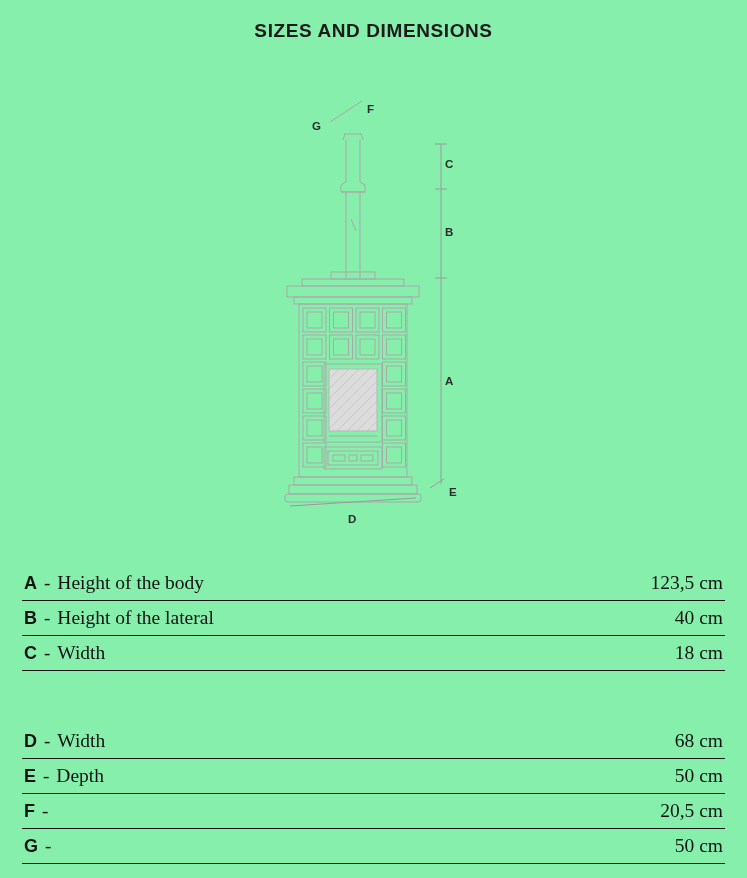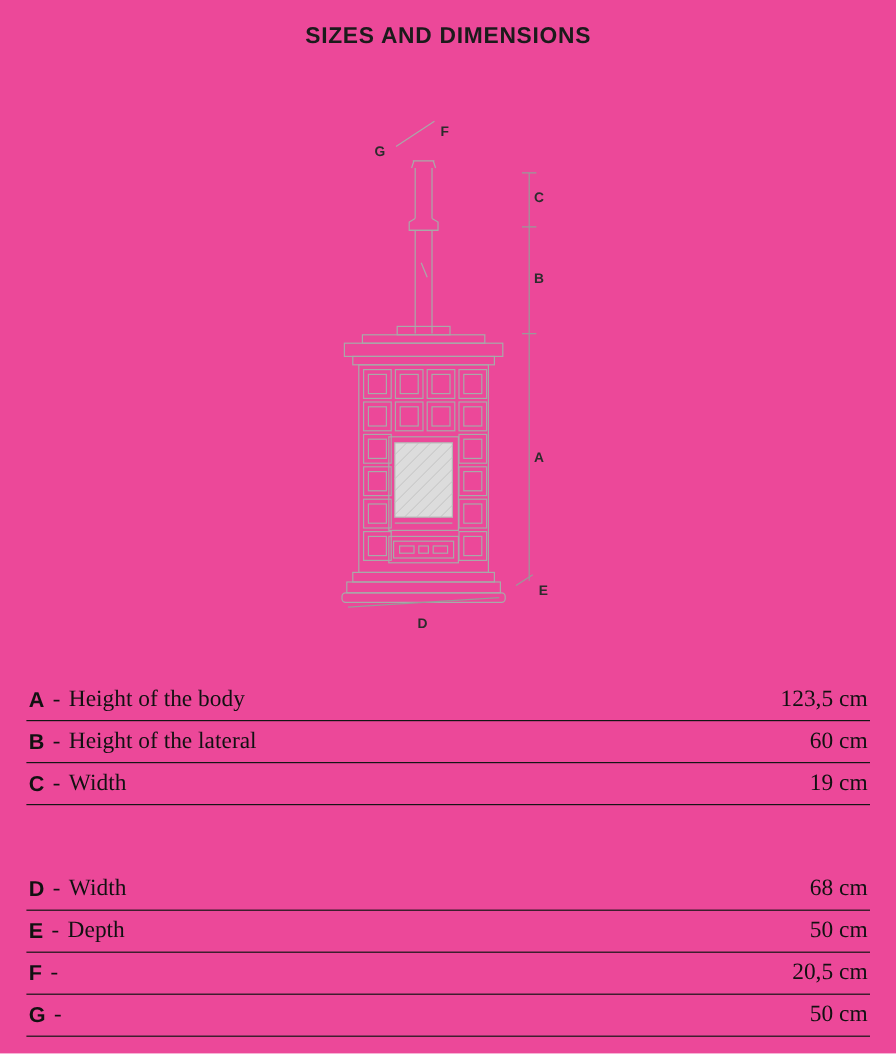--- a/index.html
+++ b/index.html
@@ -1,20 +1,20 @@
 <!DOCTYPE html>
 <html><head>
 <meta charset="utf-8">
 <style>
   * { margin:0; padding:0; box-sizing:border-box; }
   html,body { background:#ffffff; }
   .page {
     position:relative;
     width:747px; height:878px;
-    background:#ec4899;
+    background:#86efac;
     overflow:hidden;
     font-family:"Liberation Serif", serif;
     color:#111;
   }
   .page-title {
     position:absolute; top:20px; left:0; width:100%;
     text-align:center;
     font-family:"Liberation Sans", sans-serif;
     font-weight:bold; font-size:19px; letter-spacing:0.6px;
     color:#1b1b1b;
@@ -167,27 +167,27 @@
     <div class="spec-row">
       <span class="row-key">A</span>
       <span class="row-dash">-</span>
       <span class="row-label">Height of the body</span>
       <span class="row-value">123,5 cm</span>
     </div>
     <div class="spec-row">
       <span class="row-key">B</span>
       <span class="row-dash">-</span>
       <span class="row-label">Height of the lateral</span>
-      <span class="row-value">60 cm</span>
+      <span class="row-value">40 cm</span>
     </div>
     <div class="spec-row">
       <span class="row-key">C</span>
       <span class="row-dash">-</span>
       <span class="row-label">Width</span>
-      <span class="row-value">19 cm</span>
+      <span class="row-value">18 cm</span>
     </div>
   </div>
 
   <div class="spec-table lower">
     <div class="spec-row">
       <span class="row-key">D</span>
       <span class="row-dash">-</span>
       <span class="row-label">Width</span>
       <span class="row-value">68 cm</span>
     </div>

